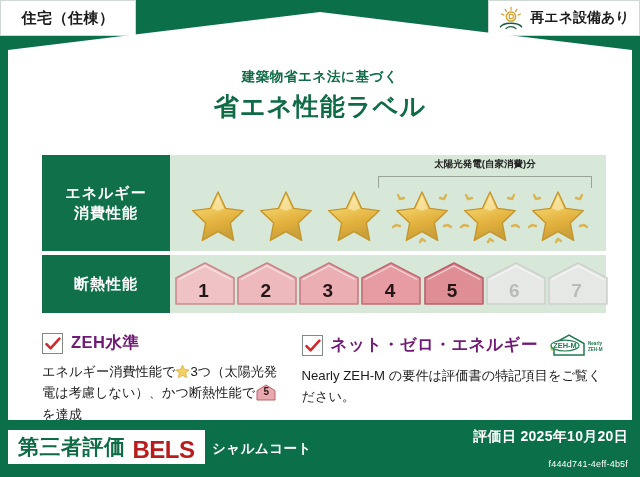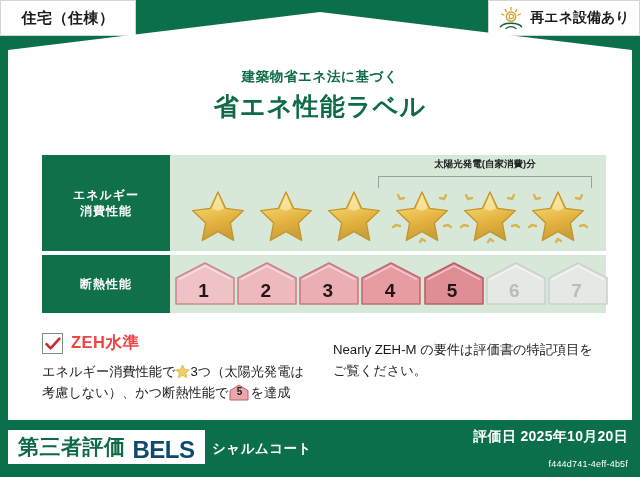--- a/index.html
+++ b/index.html
@@ -51,21 +51,21 @@
     font-size:25px;font-weight:bold;color:#0e6b45;letter-spacing:1.2px;
     margin-top:8px;line-height:1.1;
   }
 
   
   .rows{position:absolute;left:26px;right:18px;top:135px;}
   .row{display:flex;align-items:stretch;margin-bottom:4px;}
   .row-label{
     width:128px;flex:0 0 128px;background:#10704a;color:#ffffff;
     display:flex;flex-direction:column;align-items:center;justify-content:center;
-    font-size:12px;font-weight:bold;letter-spacing:1px;line-height:1.35;
+    font-size:15px;font-weight:bold;letter-spacing:1px;line-height:1.35;
   }
   .row-body{flex:1;background:#d8e8d8;position:relative;}
   .row-energy .row-label{height:96px;}
   .row-energy .row-body{height:96px;}
   .row-insul .row-label{height:58px;}
   .row-insul .row-body{height:58px;}
 
   
   .stars{
     position:absolute;left:0;right:0;bottom:4px;height:66px;
@@ -106,21 +106,21 @@
     display:flex;gap:18px;
   }
   .crit{flex:1;}
   .crit-head{display:flex;align-items:center;gap:8px;}
   .checkbox{
     width:21px;height:21px;flex:0 0 auto;background:#fff;
     border:1.3px solid #7f8c84;box-sizing:border-box;position:relative;
   }
   .checkbox svg{position:absolute;left:1px;top:1px;}
   .crit-title{
-    font-size:16.5px;font-weight:bold;color:#ef4444;letter-spacing:.5px;
+    font-size:16.5px;font-weight:bold;color:#701a75;letter-spacing:.5px;
     white-space:nowrap;
   }
   .zehm-badge{width:58px;height:26px;flex:0 0 auto;margin-left:2px;}
   .crit-body{
     margin-top:7px;font-size:13.2px;color:#1b1b1b;line-height:1.62;
     letter-spacing:0;
   }
   .inline-star{display:inline-block;vertical-align:-3px;width:15px;height:15px;}
   .inline-house{
     display:inline-block;vertical-align:-4px;width:20px;height:17px;
@@ -138,21 +138,21 @@
   .footer{
     position:absolute;left:0;right:0;bottom:0;height:57px;
     background:#0b7049;
   }
   .bels{
     position:absolute;left:8px;top:10px;height:34px;
     background:#ffffff;display:flex;align-items:center;
     padding:0 10px;gap:7px;
   }
   .bels-jp{font-size:21px;font-weight:bold;color:#0e6b45;letter-spacing:.5px;}
-  .bels-en{font-size:24px;font-weight:bold;color:#0c4a6e;letter-spacing:-.5px;margin-top:6px;}
+  .bels-en{font-size:24px;font-weight:bold;color:#b91c1c;letter-spacing:-.5px;margin-top:6px;}
   .bldg-name{
     position:absolute;left:212px;top:20px;
     font-size:13.5px;color:#ffffff;font-weight:bold;letter-spacing:.5px;
   }
   .eval{
     position:absolute;right:12px;top:8px;text-align:right;color:#fff;
   }
   .eval-date{font-size:14px;font-weight:bold;letter-spacing:.3px;}
   .eval-id{
     font-size:9px;margin-top:13px;letter-spacing:.2px;
@@ -403,20 +403,38 @@
             <span class="crit-title">ZEH水準</span>
           </div>
           <div class="crit-body"><span>エネルギー消費性能で</span><span class="inline-star"><svg viewBox="0 0 24 24" width="15" height="15">
                   <path d="M12 1.6 L15.2 8.5 L22.6 9.4 L17.2 14.5 L18.6 21.9 L12 18.3 L5.4 21.9 L6.8 14.5 L1.4 9.4 L8.8 8.5 Z" fill="#f3cf63" stroke="#d7a72f" stroke-width="1"></path>
                 </svg></span><span>3つ（太陽光発電は考慮しない）、かつ断熱性能で</span><span class="inline-house"><svg viewBox="0 0 20 17" width="20" height="17">
                   <path d="M1 6.6 L10 1 L19 6.6 L19 16 L1 16 Z" fill="#e8a8ae" stroke="#b9656e" stroke-width="1"></path>
                 </svg><i>5</i></span><span>を達成</span></div>
         </div>
 
         <div class="crit">
+          <div class="crit-head">
+            <span class="checkbox">
+              <svg viewBox="0 0 18 18" width="18" height="18">
+                <path d="M2.5 9.2 L6.6 13.4 L15.4 3.6" fill="none" stroke="#cc2b2b" stroke-width="2.6" stroke-linecap="round" stroke-linejoin="round"></path>
+              </svg>
+            </span>
+            <span class="crit-title">ネット・ゼロ・エネルギー</span>
+            <span class="zehm-badge">
+              <svg viewBox="0 0 58 26" width="58" height="26">
+                <path d="M6 11.5 L21 3 L36 11.5 L36 23 L6 23 Z" fill="none" stroke="#1f7a4d" stroke-width="1.5"></path>
+                <path d="M6.5 11 C3 11.8 2.4 16 4.6 18.6" fill="none" stroke="#9ec93a" stroke-width="1.6"></path>
+                <ellipse cx="17" cy="13.6" rx="14" ry="5.4" fill="#ffffff" stroke="#1f7a4d" stroke-width="1.2"></ellipse>
+                <text x="17" y="16.4" font-family="'Liberation Sans',sans-serif" font-size="7.4" font-weight="bold" fill="#1f7a4d" text-anchor="middle">ZEH-M</text>
+                <text x="40" y="13.4" font-family="'Liberation Sans',sans-serif" font-size="4.6" font-weight="bold" fill="#1f7a4d">Nearly</text>
+                <text x="40" y="18.6" font-family="'Liberation Sans',sans-serif" font-size="4.6" font-weight="bold" fill="#1f7a4d">ZEH-M</text>
+              </svg>
+            </span>
+          </div>
           <div class="crit-body">Nearly ZEH-M の要件は評価書の特記項目をご覧ください。</div>
         </div>
 
       </div>
 
     </div>
   </div>
 
   <div class="footer">
     <div class="bels">

